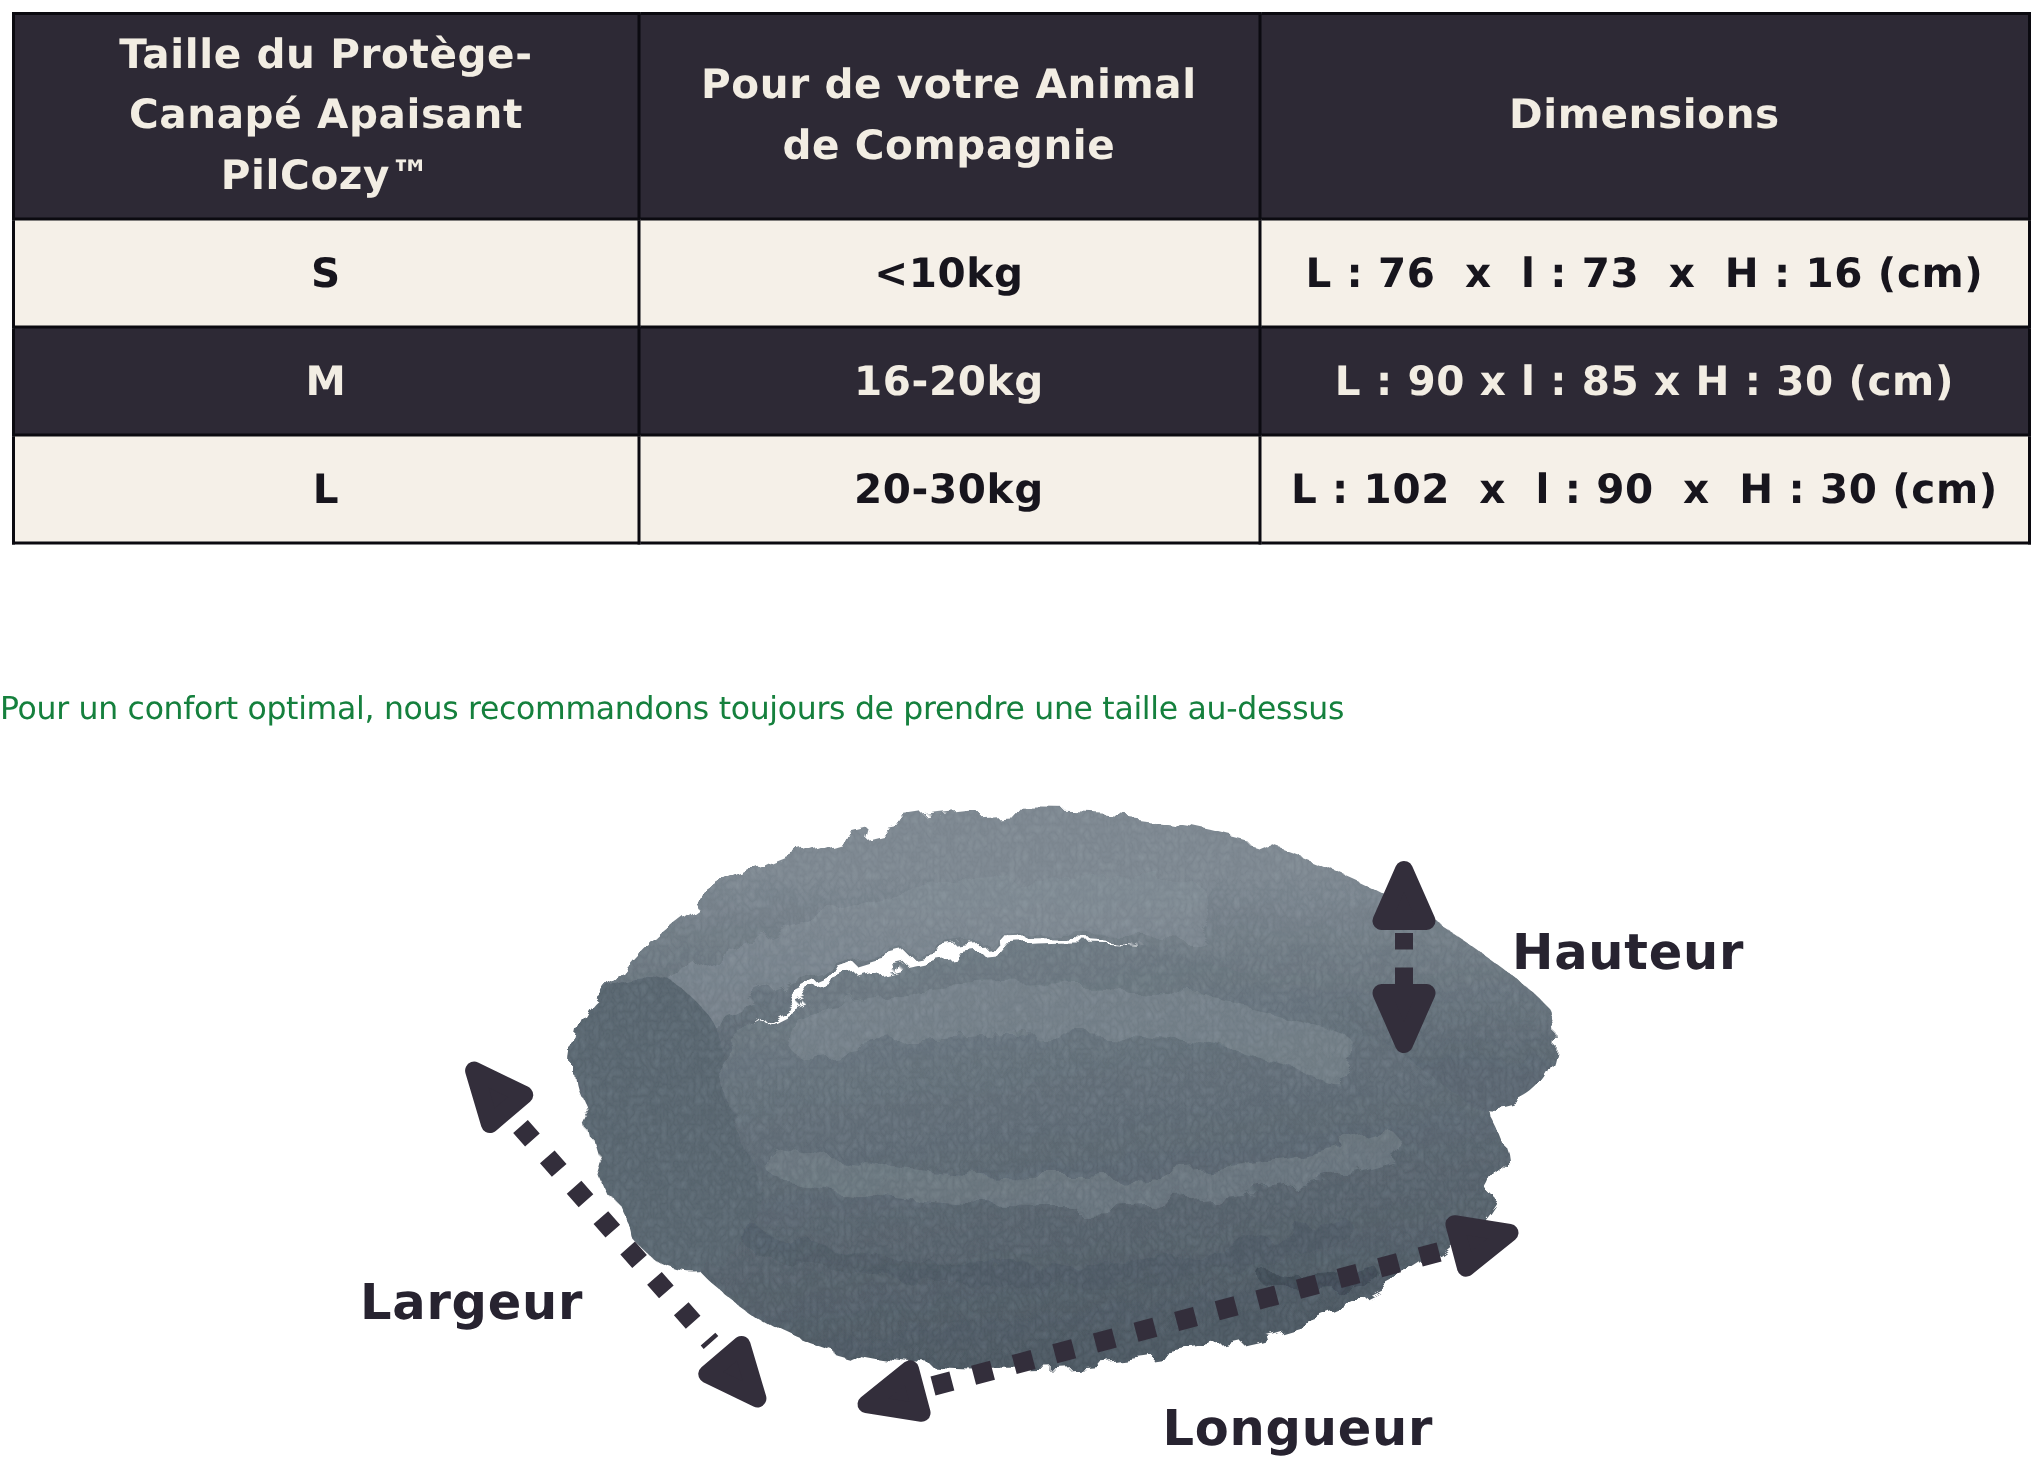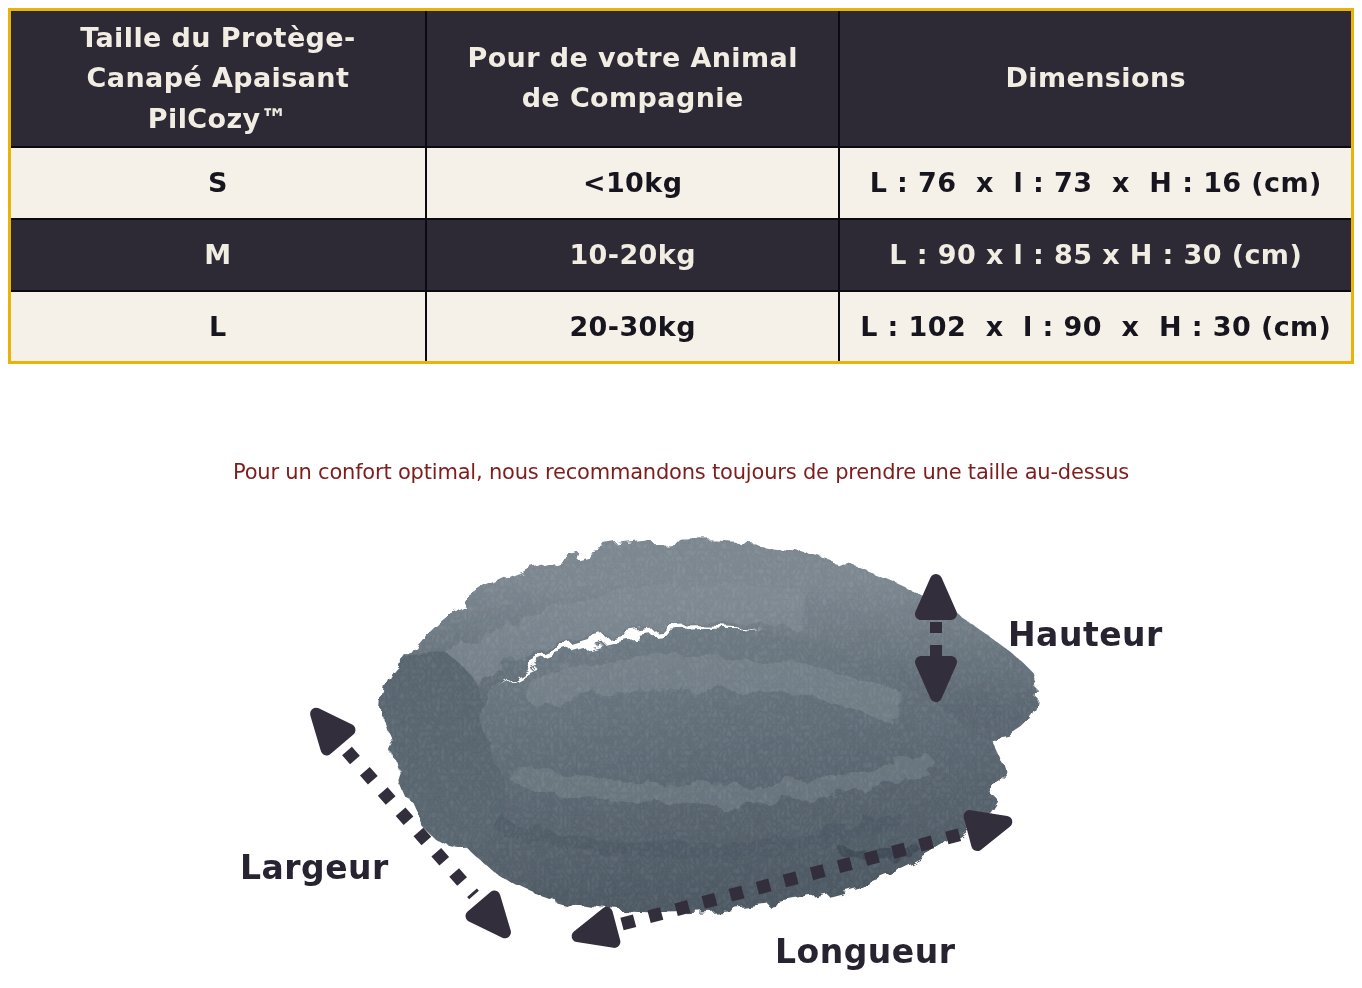--- a/index.html
+++ b/index.html
@@ -12,21 +12,21 @@
     background: #ffffff;
     overflow: hidden;
   }
 
   
   table.size-table {
     position: absolute;
     left: 8px; top: 8px;
     width: 1346px;
     border-collapse: collapse;
-    border: 3px solid #eab308;
+    border: 1px solid #eab308;
     table-layout: fixed;
   }
   .size-table col.c1 { width: 31.0%; }
   .size-table col.c2 { width: 30.8%; }
   .size-table col.c3 { width: 38.2%; }
   .size-table th, .size-table td {
     border: 2px solid #0b0a10;
     text-align: center;
     vertical-align: middle;
     font-weight: 700;
@@ -43,24 +43,24 @@
   .size-table tbody td { height: 72px; font-size: 27px; }
   .size-table tbody tr.light td { background: #f5f0e8; color: #17151d; }
   .size-table tbody tr.dark  td { background: #2d2935; color: #f2ede3; }
   .size-table td.dims { white-space: pre; font-size: 27px; margin-top: 45px; }
 
   
   .note {
     position: absolute;
     left: 0; top: 460px;
     width: 1362px;
-    text-align: center;
+    text-align: left;
     font-size: 21px;
     font-weight: 400;
-    color: #7f1d1d;
+    color: #15803d;
     letter-spacing: -0.2px;
   }
 
   
   svg.diagram {
     position: absolute;
     left: 0; top: 506px;
     width: 1362px;
     height: 482px;
     display: block;
@@ -103,21 +103,21 @@
       </tr>
     </thead>
     <tbody>
       <tr class="light">
         <td>S</td>
         <td>&lt;10kg</td>
         <td class="dims">L : 76  x  l : 73  x  H : 16 (cm)</td>
       </tr>
       <tr class="dark">
         <td>M</td>
-        <td>10-20kg</td>
+        <td>16-20kg</td>
         <td class="dims">L : 90 x l : 85 x H : 30 (cm)</td>
       </tr>
       <tr class="light">
         <td>L</td>
         <td>20-30kg</td>
         <td class="dims">L : 102  x  l : 90  x  H : 30 (cm)</td>
       </tr>
     </tbody>
   </table>
 

